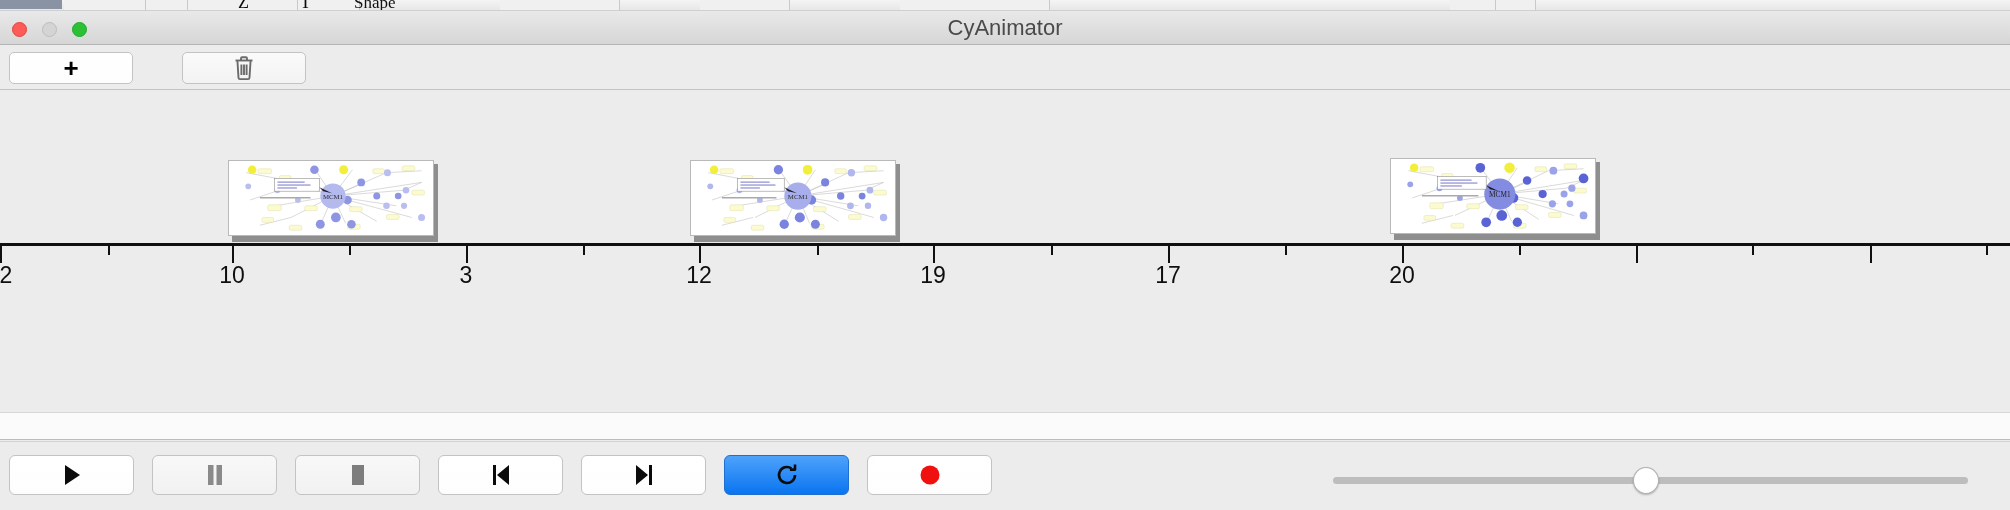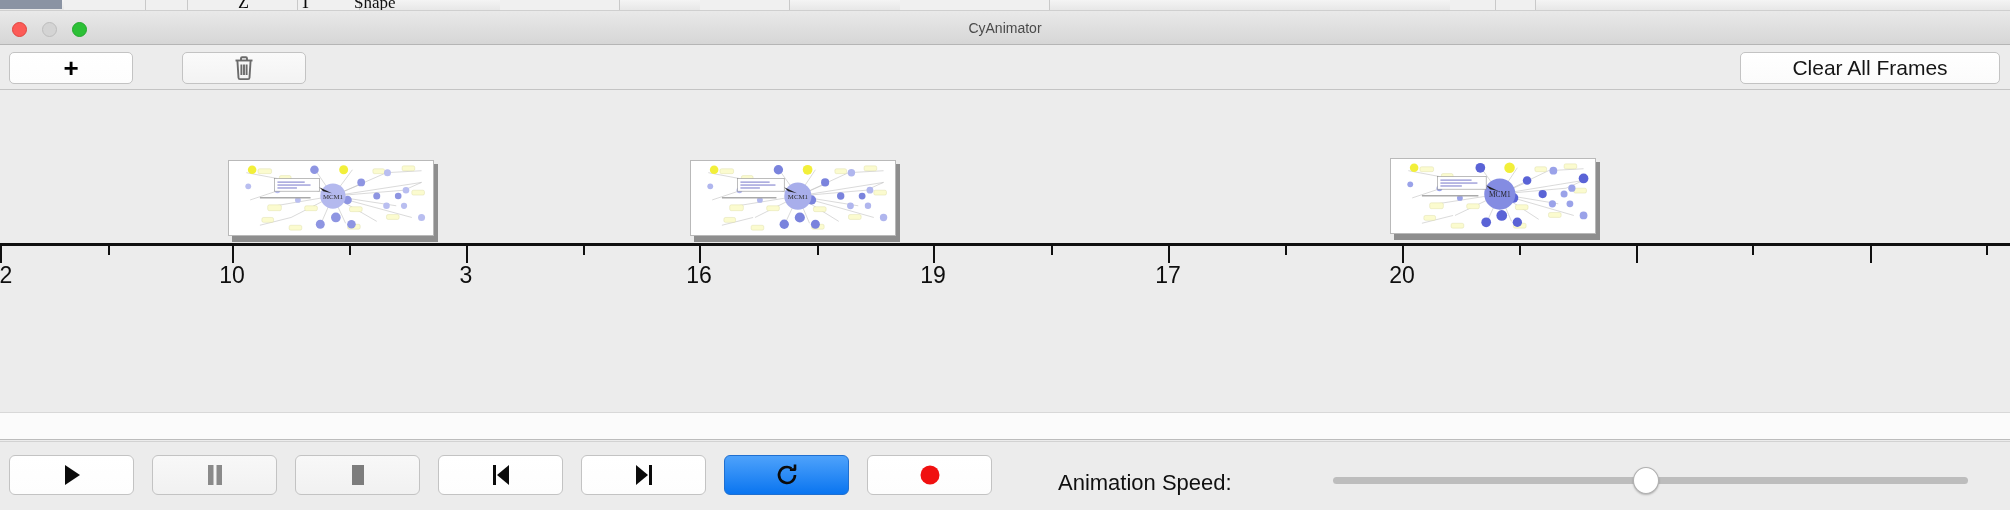--- a/index.html
+++ b/index.html
@@ -38,21 +38,21 @@
 
   
   #titlebar {
     position:absolute; left:0; top:11px; width:2010px; height:34px;
     background:linear-gradient(#e9e9e9,#d6d6d6);
     border-bottom:1px solid #b5b5b5;
   }
   #title-text {
     position:absolute; left:0; top:0; width:2010px; height:34px;
     line-height:34px; text-align:center;
-    font-size:14px; color:#4a4a4a;
+    font-size:22px; color:#4a4a4a;
   }
   .traffic {
     position:absolute; top:11px; width:15px; height:15px; border-radius:50%;
   }
   #tl-close { left:12px;  background:#fc5b57; border:1px solid #e0443e; }
   #tl-min   { left:42px;  background:#d4d4d4; border:1px solid #bdbdbd; }
   #tl-max   { left:72px;  background:#2cc036; border:1px solid #22a82c; }
 
   
   #toolbar {
@@ -204,23 +204,20 @@
     <span>
       <svg class="trash-svg" viewBox="0 0 24 26" fill="none" stroke="#6b6b6b" stroke-width="1.9">
         <path d="M3.5 5.5h17"></path>
         <path d="M9 5.5V3.4c0-.6.5-1.1 1.1-1.1h3.8c.6 0 1.1.5 1.1 1.1v2.1"></path>
         <path d="M5.4 5.5l1.1 17.2c.05.8.7 1.4 1.5 1.4h8c.8 0 1.45-.6 1.5-1.4L18.6 5.5"></path>
         <path d="M9.4 9.5v10.5M12 9.5v10.5M14.6 9.5v10.5"></path>
       </svg>
     </span>
   </div>
 
-  <div class="tbtn" id="btn-clear">
-    <span>Clear All Frames</span>
-  </div>
 </div>
 
 <div id="timeline">
 
   <div class="frame" style="left:228px; top:70px;">
     <div class="shadow"></div>
     <div class="net">
       <svg viewBox="0 0 206 76">
         <g stroke="#b9b9b9" stroke-width="0.55" fill="none">
           <path d="M105 36 L160 12 M105 36 L178 30 M105 36 L170 46 M105 36 L150 62 M105 36 L118 64 M105 36 L92 66 M105 36 L62 58 M105 36 L46 46 M105 36 L52 18 M105 36 L86 8 M105 36 L125 9 M105 36 L138 22 M105 36 L196 22 M105 36 L186 58 M20 40 L50 30 M16 12 L48 18 M30 66 L62 58 M178 30 L196 22 M160 12 L196 10"></path>
@@ -418,21 +415,21 @@
   <div class="tick major" style="left:1402px;"></div>
   <div class="tick minor" style="left:1519px;"></div>
   <div class="tick major" style="left:1636px;"></div>
   <div class="tick minor" style="left:1752px;"></div>
   <div class="tick major" style="left:1870px;"></div>
   <div class="tick minor" style="left:1986px;"></div>
 
   <div class="tlabel" style="left:6px;">2</div>
   <div class="tlabel" style="left:232px;">10</div>
   <div class="tlabel" style="left:466px;">3</div>
-  <div class="tlabel" style="left:699px;">16</div>
+  <div class="tlabel" style="left:699px;">12</div>
   <div class="tlabel" style="left:933px;">19</div>
   <div class="tlabel" style="left:1168px;">17</div>
   <div class="tlabel" style="left:1402px;">20</div>
 
 </div>
 
 <div id="scroll-track">
   
 </div>
 
@@ -491,17 +488,16 @@
   </div>
 
   <div class="pbtn light" id="p-record">
     <span>
       <svg class="gly" width="22" height="22" viewBox="0 0 22 22">
           <circle cx="11" cy="11" r="9.5" fill="#f01010"></circle>
         </svg>
     </span>
   </div>
 
-  <div id="speed-label">Animation Speed:</div>
 </div>
 
 <div id="slider-track"></div>
 <div id="slider-knob"></div>
 
 </body></html>

